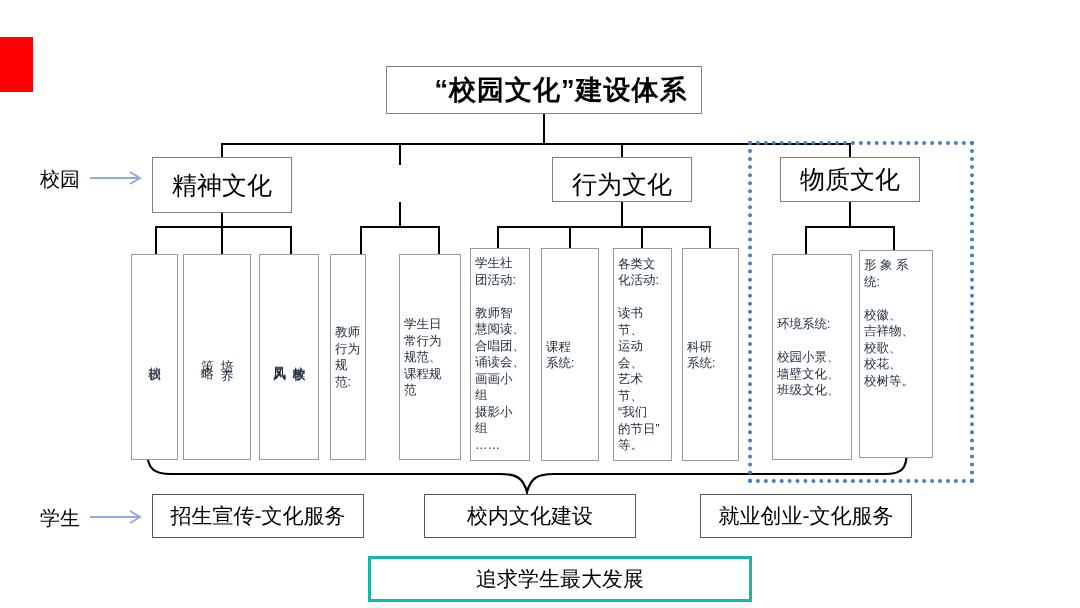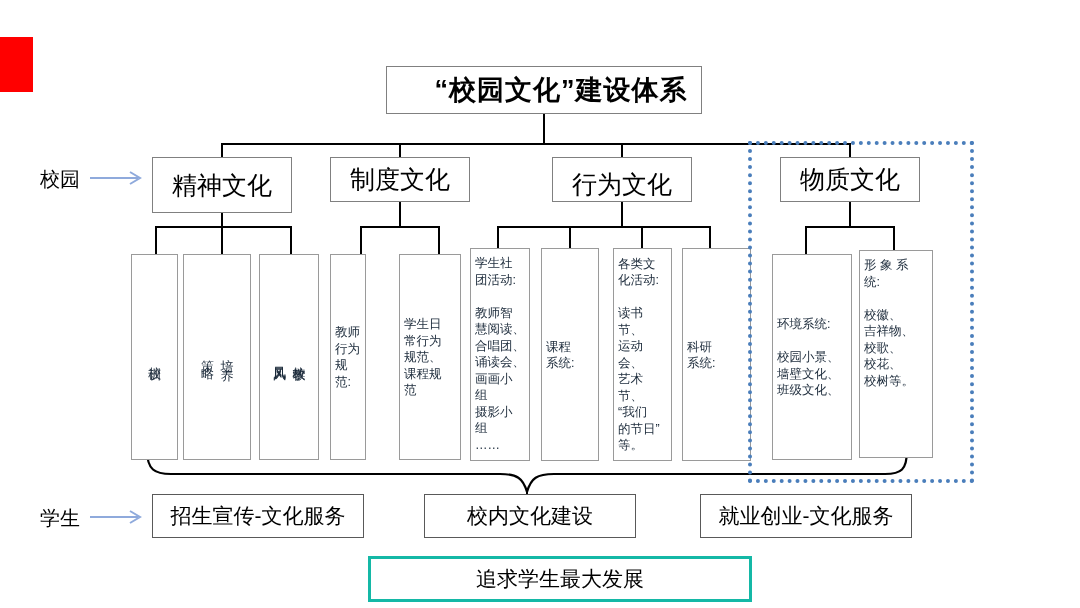--- a/index.html
+++ b/index.html
@@ -133,23 +133,20 @@
 
   <div class="ln h" style="left:222px;top:143px;width:628px;height:2px;"></div>
   <div class="ln v" style="left:221px;top:143px;width:2px;height:22px;"></div>
   <div class="ln v" style="left:399px;top:143px;width:2px;height:22px;"></div>
   <div class="ln v" style="left:621px;top:143px;width:2px;height:22px;"></div>
   <div class="ln v" style="left:849px;top:143px;width:2px;height:22px;"></div>
 
   <div class="box cat-box" style="left:152px;top:157px;width:140px;height:56px;">
     <span>精神文化</span>
   </div>
-  <div class="box cat-box" style="left:330px;top:157px;width:140px;height:45px;">
-    <span>制度文化</span>
-  </div>
   <div class="box cat-box" style="left:552px;top:157px;width:140px;height:45px;align-items:flex-end;">
     <span>行为文化</span>
   </div>
   <div class="box cat-box" style="left:780px;top:157px;width:140px;height:45px;">
     <span>物质文化</span>
   </div>
 
   <div class="ln v" style="left:221px;top:202px;width:2px;height:25px;"></div>
   <div class="ln h" style="left:155px;top:226px;width:137px;height:2px;"></div>
   <div class="ln v" style="left:155px;top:226px;width:2px;height:28px;"></div>
@@ -226,21 +223,21 @@
 化活动:
 
 读书节、
 运动会、
 艺术节、
 “我们
 的节日”
 等。</span>
   </div>
 
-  <div class="leaf mid" style="left:682px;top:248px;width:69px;height:213px;">
+  <div class="leaf mid" style="left:682px;top:248px;width:57px;height:213px;">
     <span class="inner">科研
 系统:</span>
   </div>
 
   <div class="leaf mid" style="left:772px;top:254px;width:80px;height:206px;">
     <span class="inner">环境系统:
 
 校园小景、
 墙壁文化、
 班级文化、</span>

